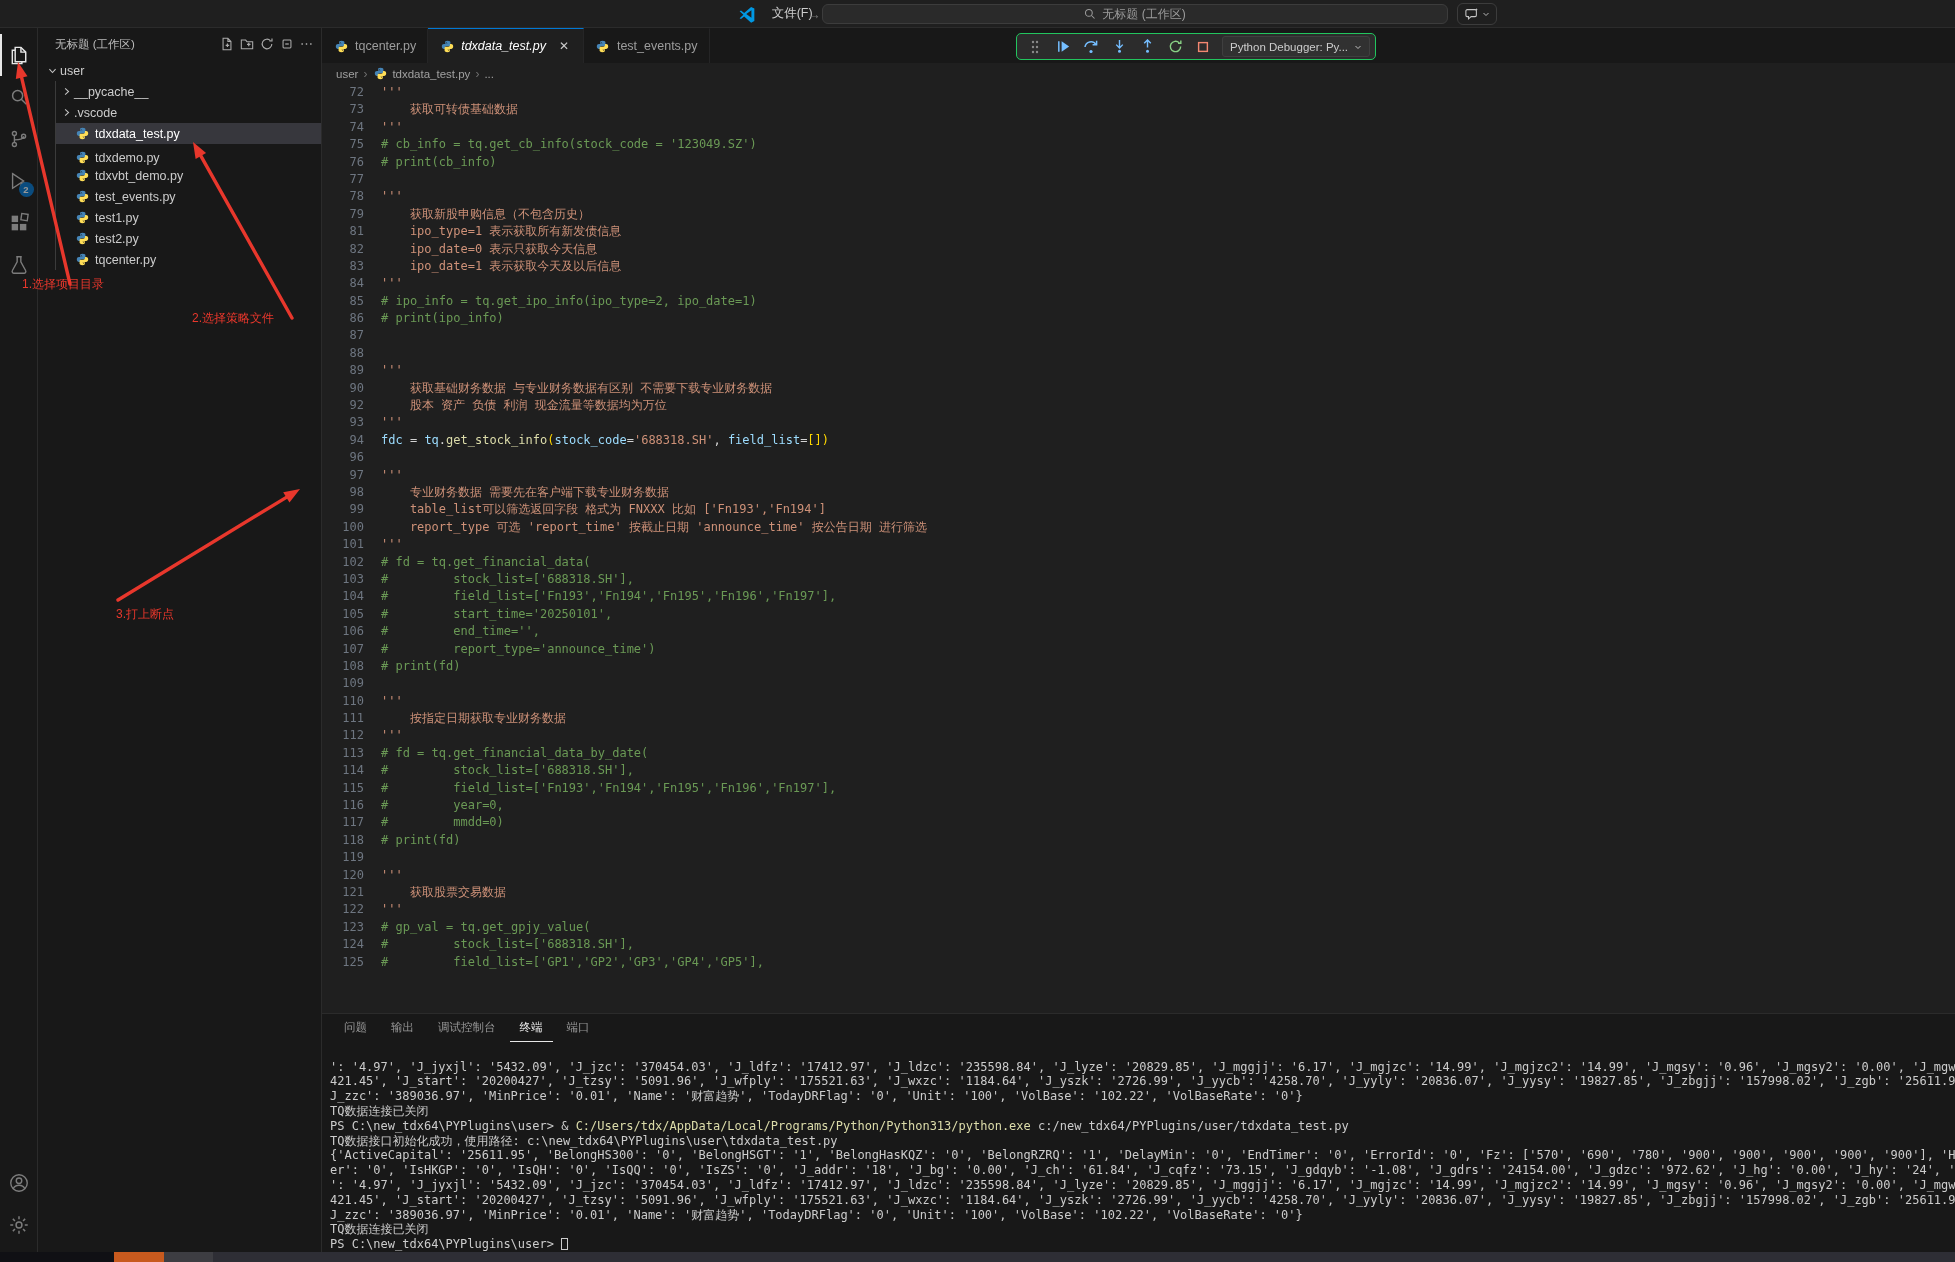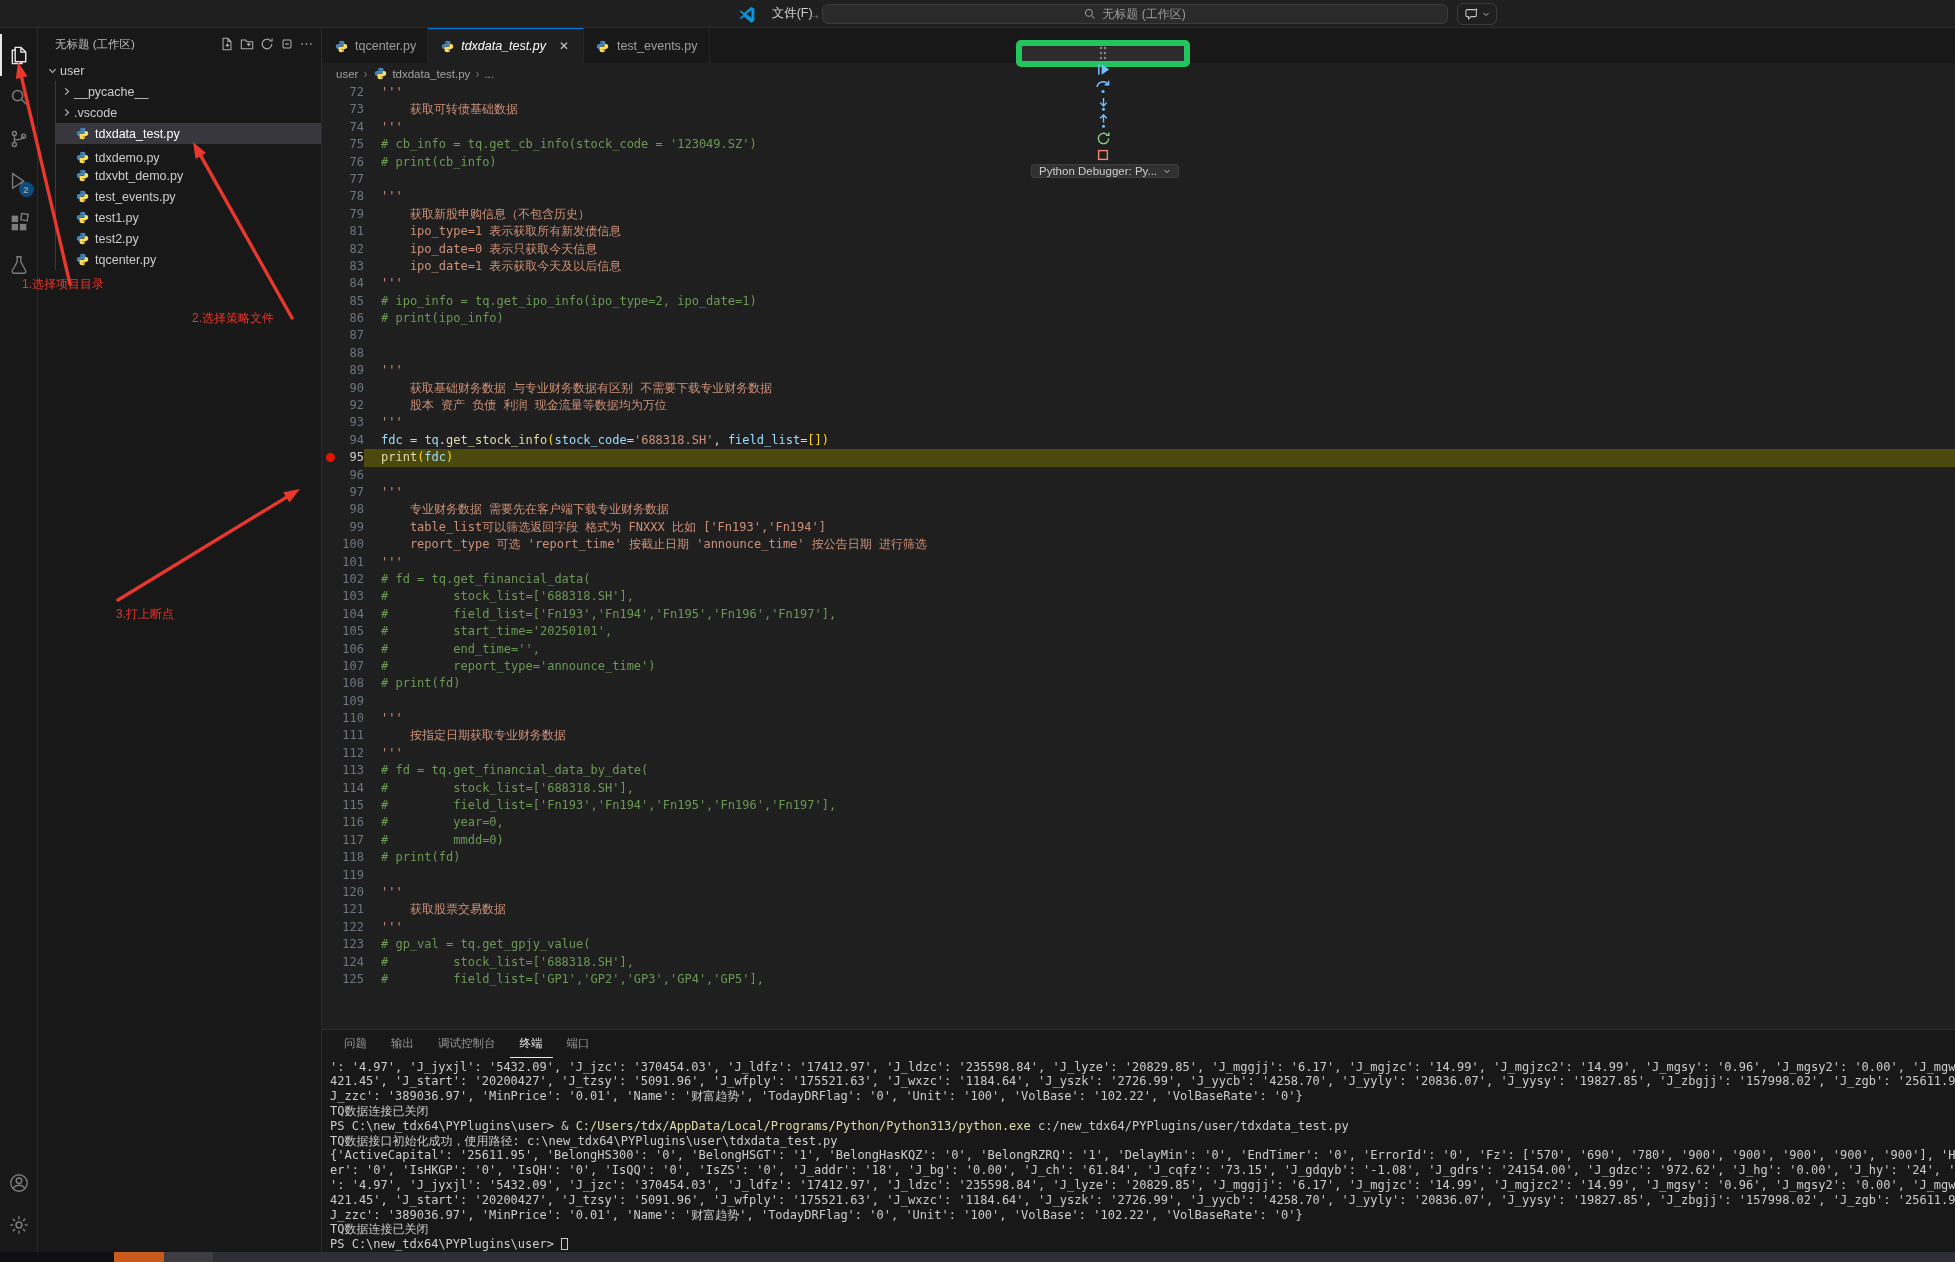--- a/index.html
+++ b/index.html
@@ -38,21 +38,21 @@
 
   .editor-col { flex:1; display:flex; flex-direction:column; min-width:0; background:#1f1f1f; position:relative; }
 
   
   .tabbar { height:35px; background:#181818; display:flex; flex:none; position:relative; }
   .tab { height:35px; display:flex; align-items:center; gap:6px; padding:0 11px; font-size:12.5px; color:#9d9d9d; background:#181818; border-right:1px solid #252526; border-top:1px solid transparent; }
   .tab.active { background:#1f1f1f; color:#ffffff; border-top:1px solid #0078d4; }
   .tab.active .tab-label { font-style:italic; }
   .tab-close { margin-left:4px; font-size:12px; color:#cccccc; width:16px; text-align:center; border-radius:3px; }
 
-  .debug-toolbar { position:absolute; left:694px; top:12px; height:27px; background:#2c2c2c; border:6px solid #22c55e; border-radius:5px; display:flex; align-items:center; padding:0 5px; gap:2px; z-index:5;flex-direction:column; }
+  .debug-toolbar { position:absolute; left:694px; top:5px; height:27px; background:#2c2c2c; border:1px solid #22c55e; border-radius:5px; display:flex; align-items:center; padding:0 5px; gap:2px; z-index:5; }
   .dbg-btn { width:26px; height:23px; display:flex; align-items:center; justify-content:center; border-radius:4px; }
   .dbg-dropdown { margin-left:4px; height:21px; background:#313131; border:1px solid #3f3f3f; border-radius:3px; display:flex; align-items:center; gap:6px; padding:0 7px; font-size:11.5px; color:#cccccc; }
 
   .breadcrumb { height:21px; display:flex; align-items:center; gap:5px; padding-left:14px; font-size:11.5px; color:#a0a0a0; flex:none; background:#1f1f1f; }
   .bc-sep { color:#6e6e6e; font-size:12px; }
   .bc-item { display:flex; align-items:center; gap:4px; }
 
   
   .code-area { flex:1; overflow:hidden; font-family:"DejaVu Sans Mono",monospace; font-size:12px; position:relative; }
   .code-row { display:flex; height:17.4px; line-height:17.4px; white-space:pre; }
@@ -60,21 +60,21 @@
   .bp-dot { width:9px; height:9px; border-radius:50%; background:#e51400; }
   .ln { width:26px; flex:none; text-align:right; color:#6e7681; }
   .ln.ln-active { color:#cccccc; }
   .code-content { flex:1; padding-left:17px; min-width:0; }
   .code-content.hl { background:#52500f66; background:#4c490f; }
   .sg-s{color:#ce9178} .sg-c{color:#6a9955} .sg-v{color:#9cdcfe} .sg-f{color:#dcdcaa}
   .sg-o{color:#d4d4d4} .sg-b{color:#ffd700}
   .sg-cur{color:#ce9178; outline:1px solid #e2c100; outline-offset:-1px;}
 
   
-  .panel { flex:none; border-top:1px solid #2b2b2b; background:#181818; display:flex; flex-direction:column; }
+  .panel { flex:none; border-top:1px solid #2b2b2b; background:#181818; display:flex; flex-direction:column;gap:16px; }
   .panel-header { height:28px; display:flex; align-items:center; gap:4px; padding-left:12px; flex:none; }
   .panel-tab { font-size:11.5px; color:#969696; padding:0 10px; height:100%; display:flex; align-items:center; border-bottom:1px solid transparent; }
   .panel-tab.active { color:#e7e7e7; border-bottom:1px solid #e7e7e7; }
   .terminal { flex:1; overflow:hidden; font-family:"DejaVu Sans Mono",monospace; font-size:12px; padding:2px 0 0 8px; }
   .tm-row { height:14.8px; line-height:14.8px; white-space:pre; }
   .tm-p { color:#cccccc; } .tm-y { color:#dcdcaa;margin-top:8px; }
   .tm-cursor { display:inline-block; width:7px; height:12px; border:1px solid #cccccc; vertical-align:-2px; }
 
   
   .statusstrip { position:absolute; bottom:0; left:0; width:1955px; height:10px; background:#2e2e35; display:flex; }
@@ -428,21 +428,20 @@
         <div class="code-row"><span class="dotzone"></span><span class="ln">84</span><span class="code-content"><span class="sg-s">'''</span></span></div>
         <div class="code-row"><span class="dotzone"></span><span class="ln">85</span><span class="code-content"><span class="sg-c"># ipo_info = tq.get_ipo_info(ipo_type=2, ipo_date=1)</span></span></div>
         <div class="code-row"><span class="dotzone"></span><span class="ln">86</span><span class="code-content"><span class="sg-c"># print(ipo_info)</span></span></div>
         <div class="code-row"><span class="dotzone"></span><span class="ln">87</span><span class="code-content"></span></div>
         <div class="code-row"><span class="dotzone"></span><span class="ln">88</span><span class="code-content"></span></div>
         <div class="code-row"><span class="dotzone"></span><span class="ln">89</span><span class="code-content"><span class="sg-s">'''</span></span></div>
         <div class="code-row"><span class="dotzone"></span><span class="ln">90</span><span class="code-content"><span class="sg-s">    获取基础财务数据 与专业财务数据有区别 不需要下载专业财务数据</span></span></div>
         <div class="code-row"><span class="dotzone"></span><span class="ln">92</span><span class="code-content"><span class="sg-s">    股本 资产 负债 利润 现金流量等数据均为万位</span></span></div>
         <div class="code-row"><span class="dotzone"></span><span class="ln">93</span><span class="code-content"><span class="sg-s">'''</span></span></div>
         <div class="code-row"><span class="dotzone"></span><span class="ln">94</span><span class="code-content"><span class="sg-v">fdc</span><span class="sg-o"> = </span><span class="sg-v">tq</span><span class="sg-o">.</span><span class="sg-f">get_stock_info</span><span class="sg-b">(</span><span class="sg-v">stock_code</span><span class="sg-o">=</span><span class="sg-s">'688318.SH'</span><span class="sg-o">, </span><span class="sg-v">field_list</span><span class="sg-o">=</span><span class="sg-b">[])</span></span></div>
-        <div class="code-row"><span class="dotzone"><span class="bp-dot"></span></span><span class="ln ln-active">95</span><span class="code-content hl"><span class="sg-f">print</span><span class="sg-b">(</span><span class="sg-v">fdc</span><span class="sg-b">)</span></span></div>
         <div class="code-row"><span class="dotzone"></span><span class="ln">96</span><span class="code-content"></span></div>
         <div class="code-row"><span class="dotzone"></span><span class="ln">97</span><span class="code-content"><span class="sg-s">'''</span></span></div>
         <div class="code-row"><span class="dotzone"></span><span class="ln">98</span><span class="code-content"><span class="sg-s">    专业财务数据 需要先在客户端下载专业财务数据</span></span></div>
         <div class="code-row"><span class="dotzone"></span><span class="ln">99</span><span class="code-content"><span class="sg-s">    table_list可以筛选返回字段 格式为 FNXXX 比如 ['Fn193','Fn194']</span></span></div>
         <div class="code-row"><span class="dotzone"></span><span class="ln">100</span><span class="code-content"><span class="sg-s">    report_type 可选 'report_time' 按截止日期 'announce_time' 按公告日期 进行筛选</span></span></div>
         <div class="code-row"><span class="dotzone"></span><span class="ln">101</span><span class="code-content"><span class="sg-s">'''</span></span></div>
         <div class="code-row"><span class="dotzone"></span><span class="ln">102</span><span class="code-content"><span class="sg-c"># fd = tq.get_financial_data(</span></span></div>
         <div class="code-row"><span class="dotzone"></span><span class="ln">103</span><span class="code-content"><span class="sg-c">#         stock_list=['688318.SH'],</span></span></div>
         <div class="code-row"><span class="dotzone"></span><span class="ln">104</span><span class="code-content"><span class="sg-c">#         field_list=['Fn193','Fn194','Fn195','Fn196','Fn197'],</span></span></div>
         <div class="code-row"><span class="dotzone"></span><span class="ln">105</span><span class="code-content"><span class="sg-c">#         start_time='20250101',</span></span></div>

